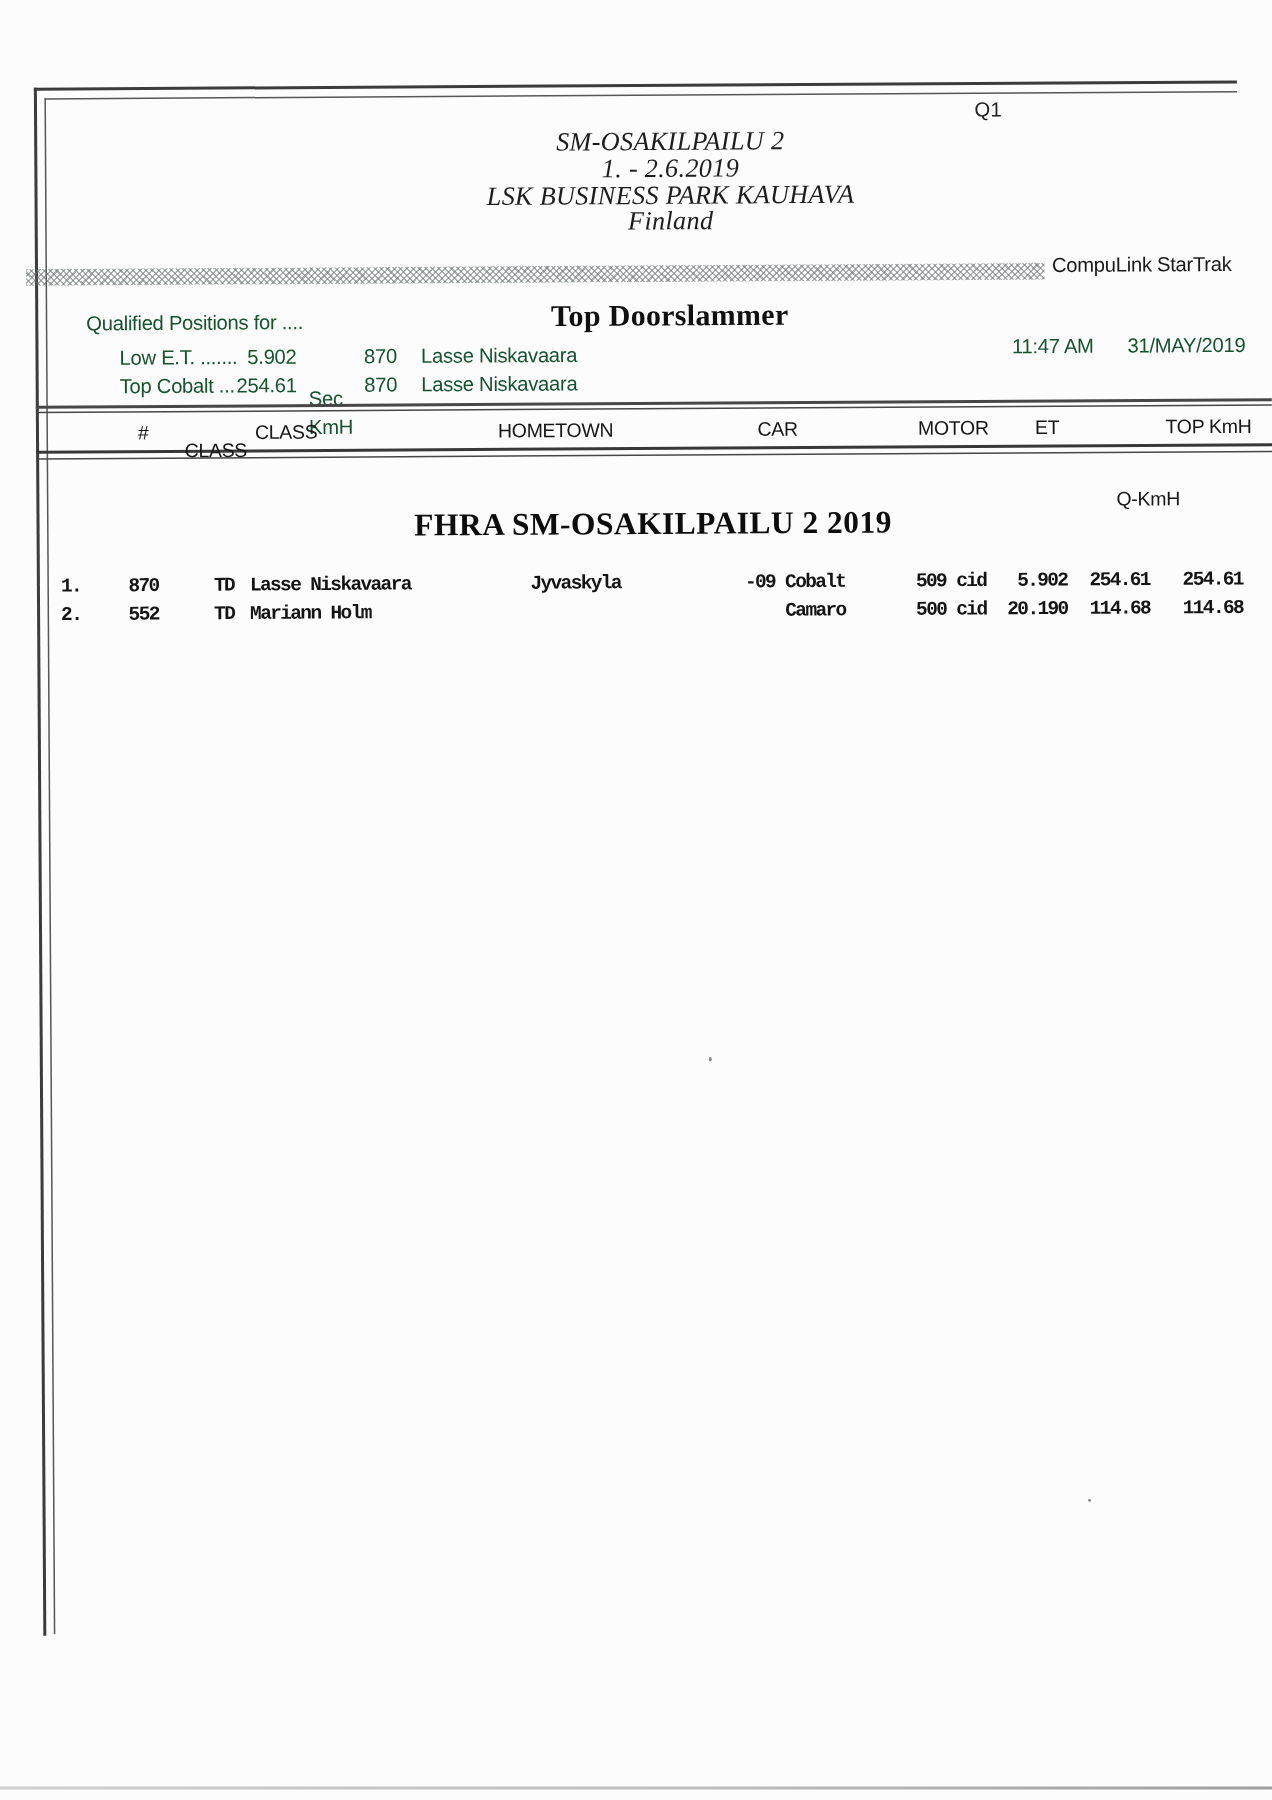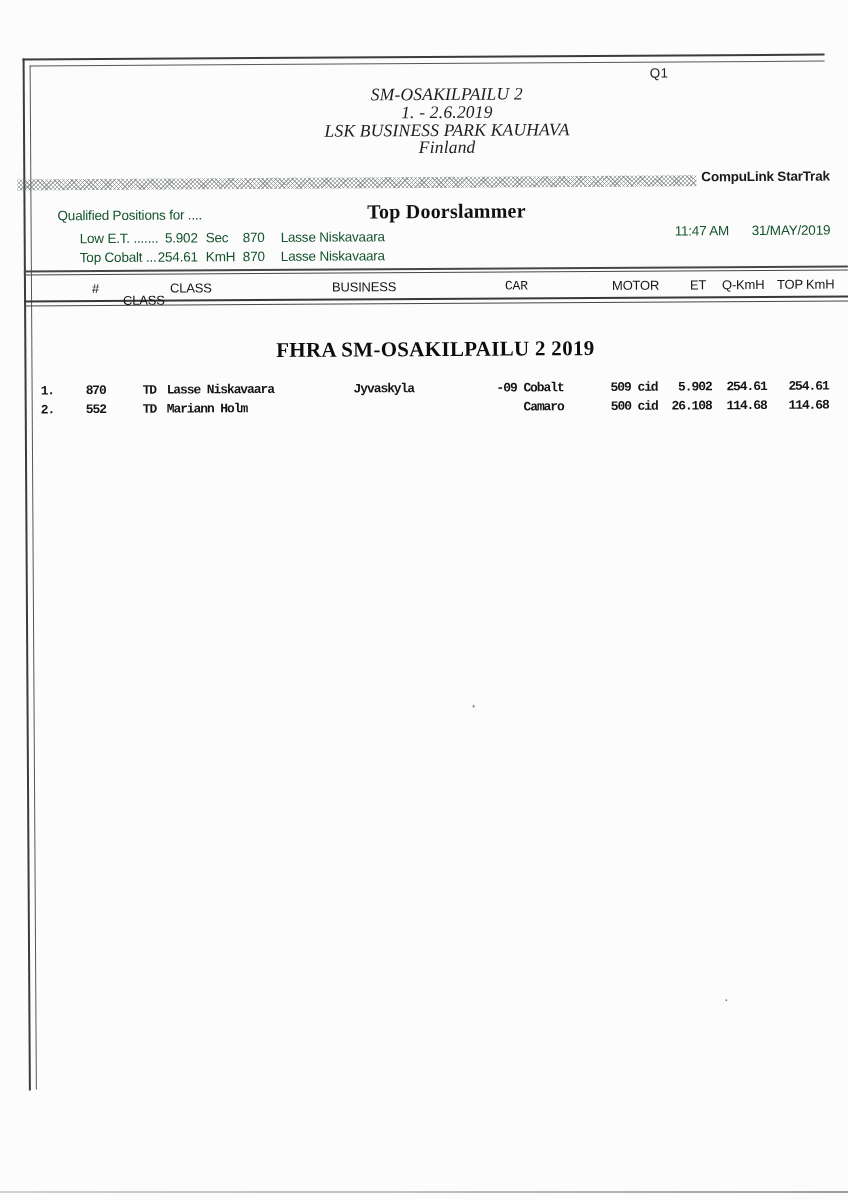--- a/index.html
+++ b/index.html
@@ -26,49 +26,49 @@
   .event{left:148px;top:86px;width:600px;text-align:center;
          font-family:"Liberation Serif", serif;font-style:italic;color:#1d1d1d;}
   .event div{font-size:17.5px;line-height:17.8px;letter-spacing:.2px;}
 
   
   .halftone{left:18px;top:177px;width:679px;height:11px;
     background-image:
       repeating-linear-gradient(45deg, rgba(110,116,116,.55) 0 1px, transparent 1px 3px),
       repeating-linear-gradient(135deg, rgba(110,116,116,.55) 0 1px, transparent 1px 3px);
   }
-  .brand{left:702px;top:171px;font-size:13.5px;letter-spacing:-.2px;color:#1a1a1a;font-weight:bold;}
+  .brand{left:702px;top:171px;font-size:13.5px;letter-spacing:-.2px;color:#1a1a1a;}
 
   .csans{font-size:13.5px;letter-spacing:-.2px;color:#14532d;white-space:pre;}
   .qheading{left:58px;top:206px;}
   .class-title{left:297px;top:200px;width:300px;text-align:center;
      font-family:"Liberation Serif", serif;font-weight:700;font-size:20px;letter-spacing:.2px;color:#101010;}
 
   .stat-label{left:80px;}
   .stat-value{left:130px;width:68px;text-align:right;}
-  .stat-unit{left:206px;}
+  .stat-unit{left:206px;margin-top:28px;}
   .stat-car{left:243px;}
   .stat-driver{left:281px;}
   .stat-row1{top:229px;}
   .stat-row2{top:248px;}
 
   .time{left:675px;top:225px;}
   .date{left:752px;top:225px;text-align:right;}
 
   
   .rule{position:absolute;left:24px;width:824px;background:#474747;}
   .rule-a1{top:268px;height:1.5px;}
   .rule-a2{top:272px;height:1px;}
   .rule-b1{top:298px;height:1.8px;background:#383838;}
   .rule-b2{top:302.5px;height:1.2px;background:#474747;}
 
   .th{position:absolute;top:279px;font-size:13px;letter-spacing:-.2px;color:#161616;white-space:pre;}
   .th-num{left:92px;} .th-class{left:123px;margin-top:12px;} .th-driver{left:170px;}
-  .th-hometown{left:332px;} .th-car{left:505px;font-family:Liberation Mono, monospace;} .th-motor{left:612px;}
-  .th-et{left:690px;} .th-qkmh{left:722px;} .th-topkmh{left:777px;}
+  .th-hometown{left:332px;} .th-car{left:505px;} .th-motor{left:612px;}
+  .th-et{left:690px;} .th-qkmh{left:744px;margin-top:48px;} .th-topkmh{left:777px;}
 
   .section-title{left:135px;top:337px;width:600px;text-align:center;
      font-family:"Liberation Serif", serif;font-weight:700;font-size:21px;letter-spacing:.3px;color:#0d0d0d;}
 
   .trow{position:absolute;left:0;width:848px;height:17px;
      font-family:"Liberation Mono", monospace;font-size:13px;font-weight:700;
      letter-spacing:-1.1px;color:#141414;line-height:17px;}
   .trow span{position:absolute;white-space:pre;}
   .row-1{top:380px;} .row-2{top:399px;}
   .c-pos{left:40px;} .c-num{left:85px;} .c-class{left:142px;} .c-driver{left:166px;}
@@ -132,21 +132,21 @@
 
   <div class="rule rule-a1"></div>
   <div class="rule rule-a2"></div>
   <div class="rule rule-b1"></div>
   <div class="rule rule-b2"></div>
 
   <div>
     <span class="th th-num">#</span>
     <span class="th th-class">CLASS</span>
     <span class="th th-driver">CLASS</span>
-    <span class="th th-hometown">BUSINESS</span>
+    <span class="th th-hometown">HOMETOWN</span>
     <span class="th th-car">CAR</span>
     <span class="th th-motor">MOTOR</span>
     <span class="th th-et">ET</span>
     <span class="th th-qkmh">Q-KmH</span>
     <span class="th th-topkmh">TOP KmH</span>
   </div>
 
   <div class="abs section-title">FHRA SM-OSAKILPAILU 2 2019</div>
 
   <div class="trow row-1">
@@ -163,21 +163,21 @@
   </div>
 
   <div class="trow row-2">
     <span class="c-pos">2.</span>
     <span class="c-num">552</span>
     <span class="c-class">TD</span>
     <span class="c-driver">Mariann Holm</span>
     <span class="c-hometown"></span>
     <span class="c-car">Camaro</span>
     <span class="c-motor">500 cid</span>
-    <span class="c-et">26.108</span>
+    <span class="c-et">20.190</span>
     <span class="c-qkmh">114.68</span>
     <span class="c-topkmh">114.68</span>
   </div>
 
   <div class="speck speck-1"></div>
   <div class="speck speck-2"></div>
 </div>
 
 <div class="abs scan-bottom-edge"></div>
 

